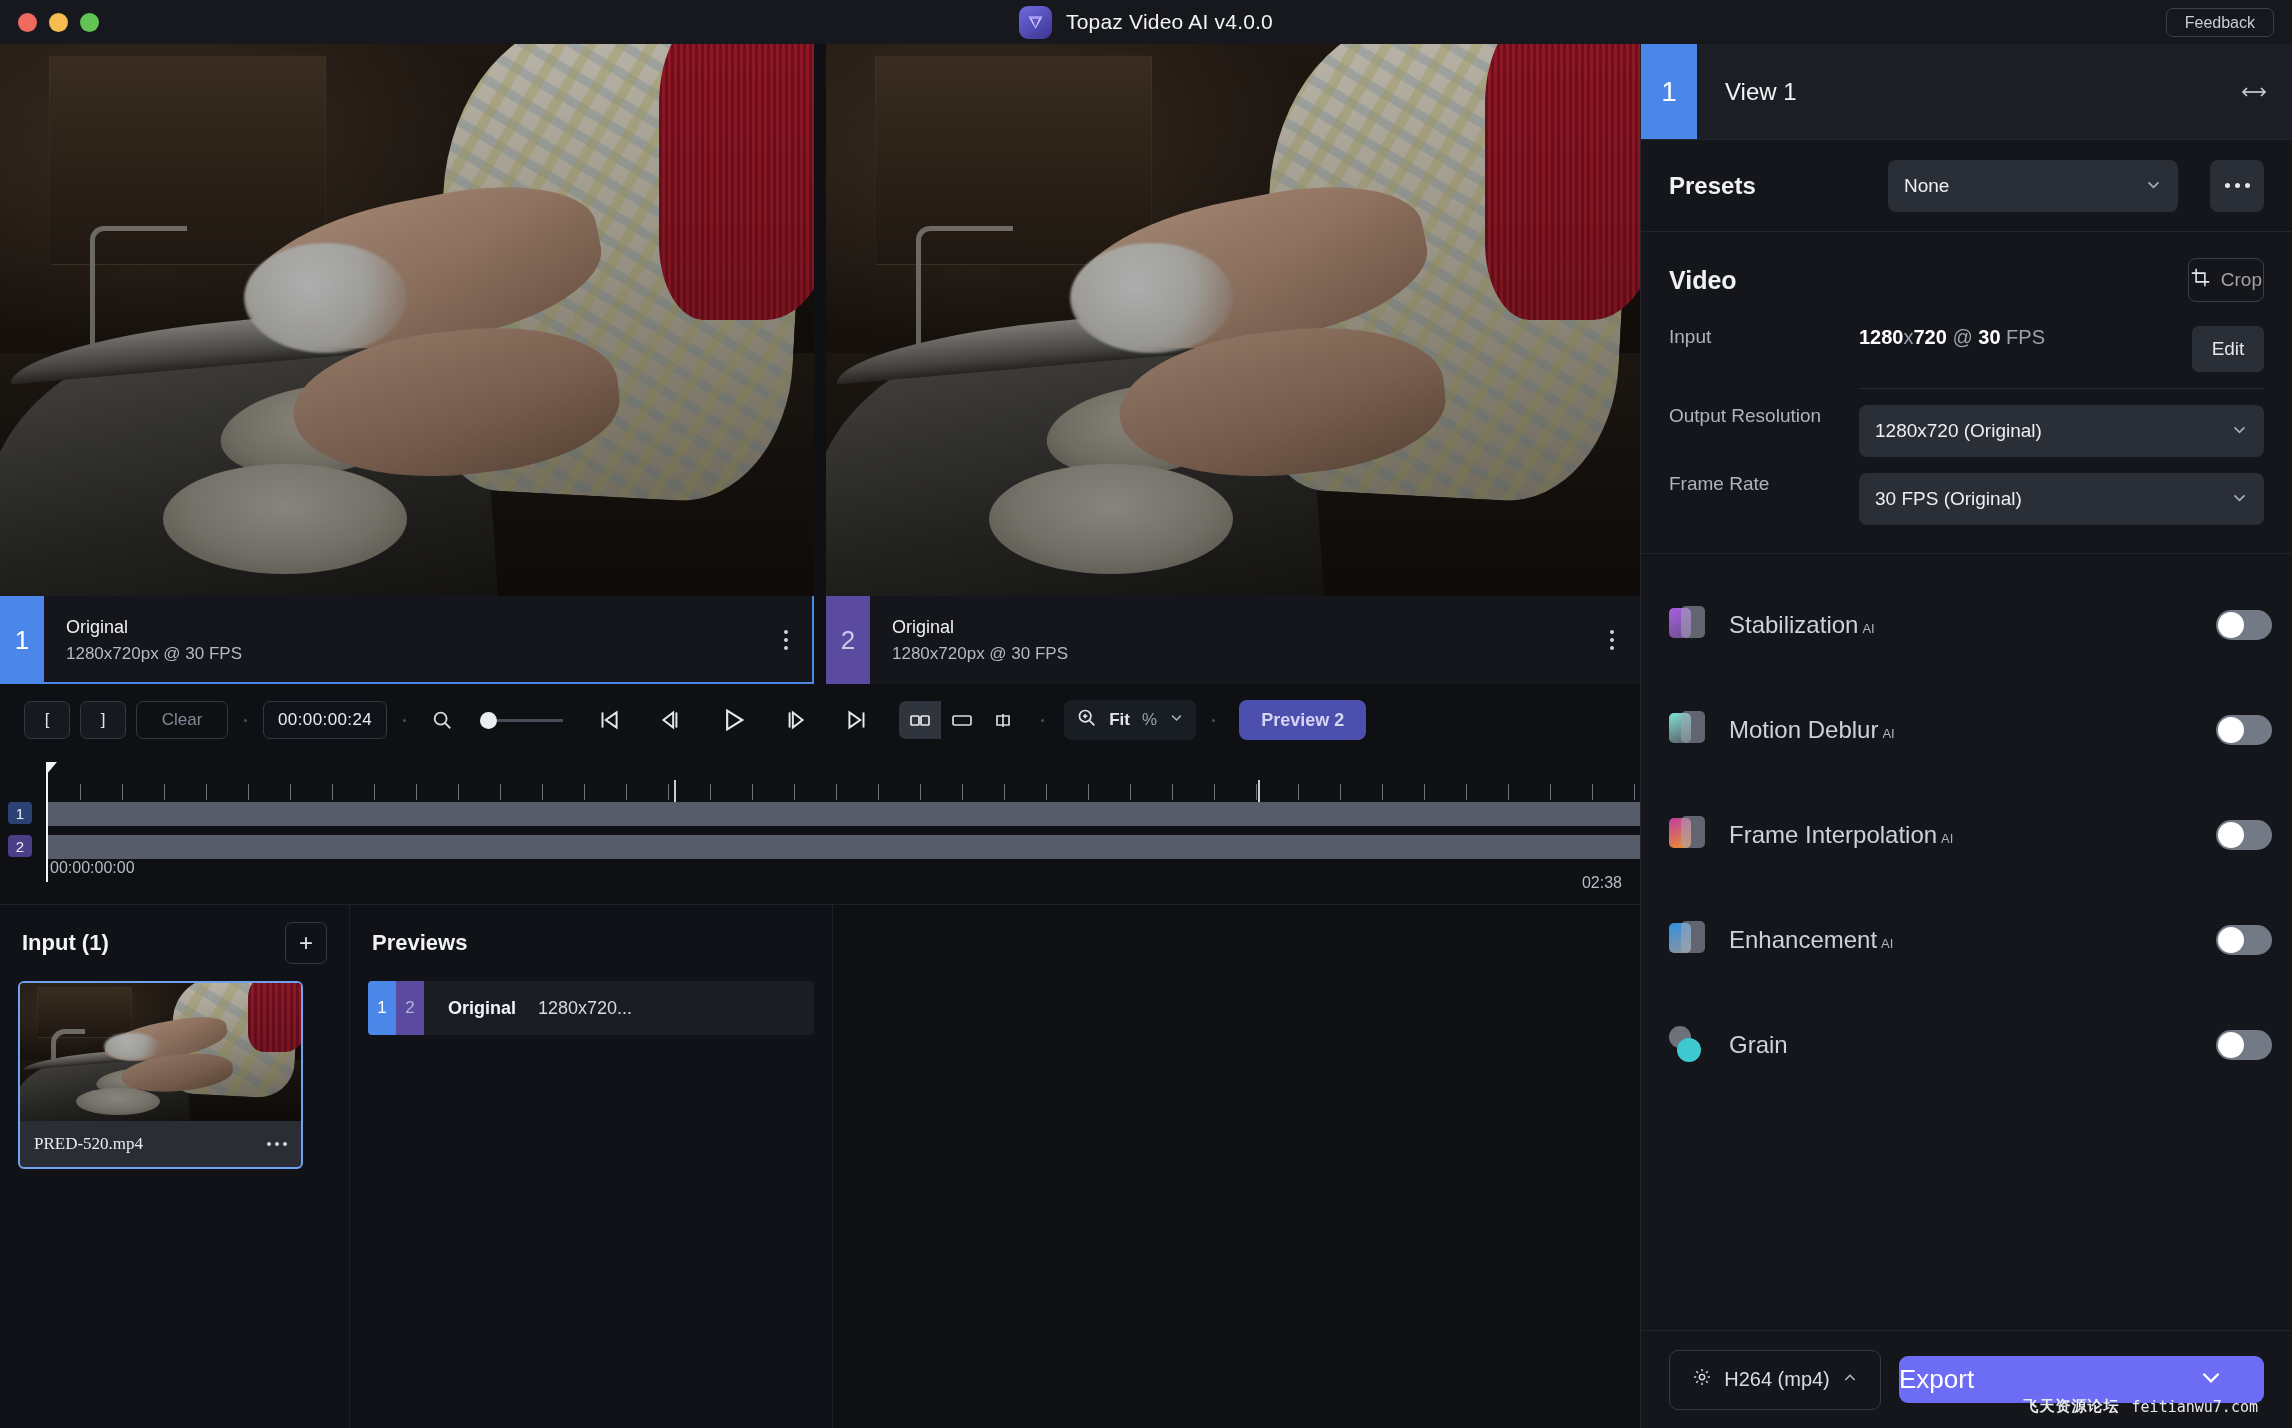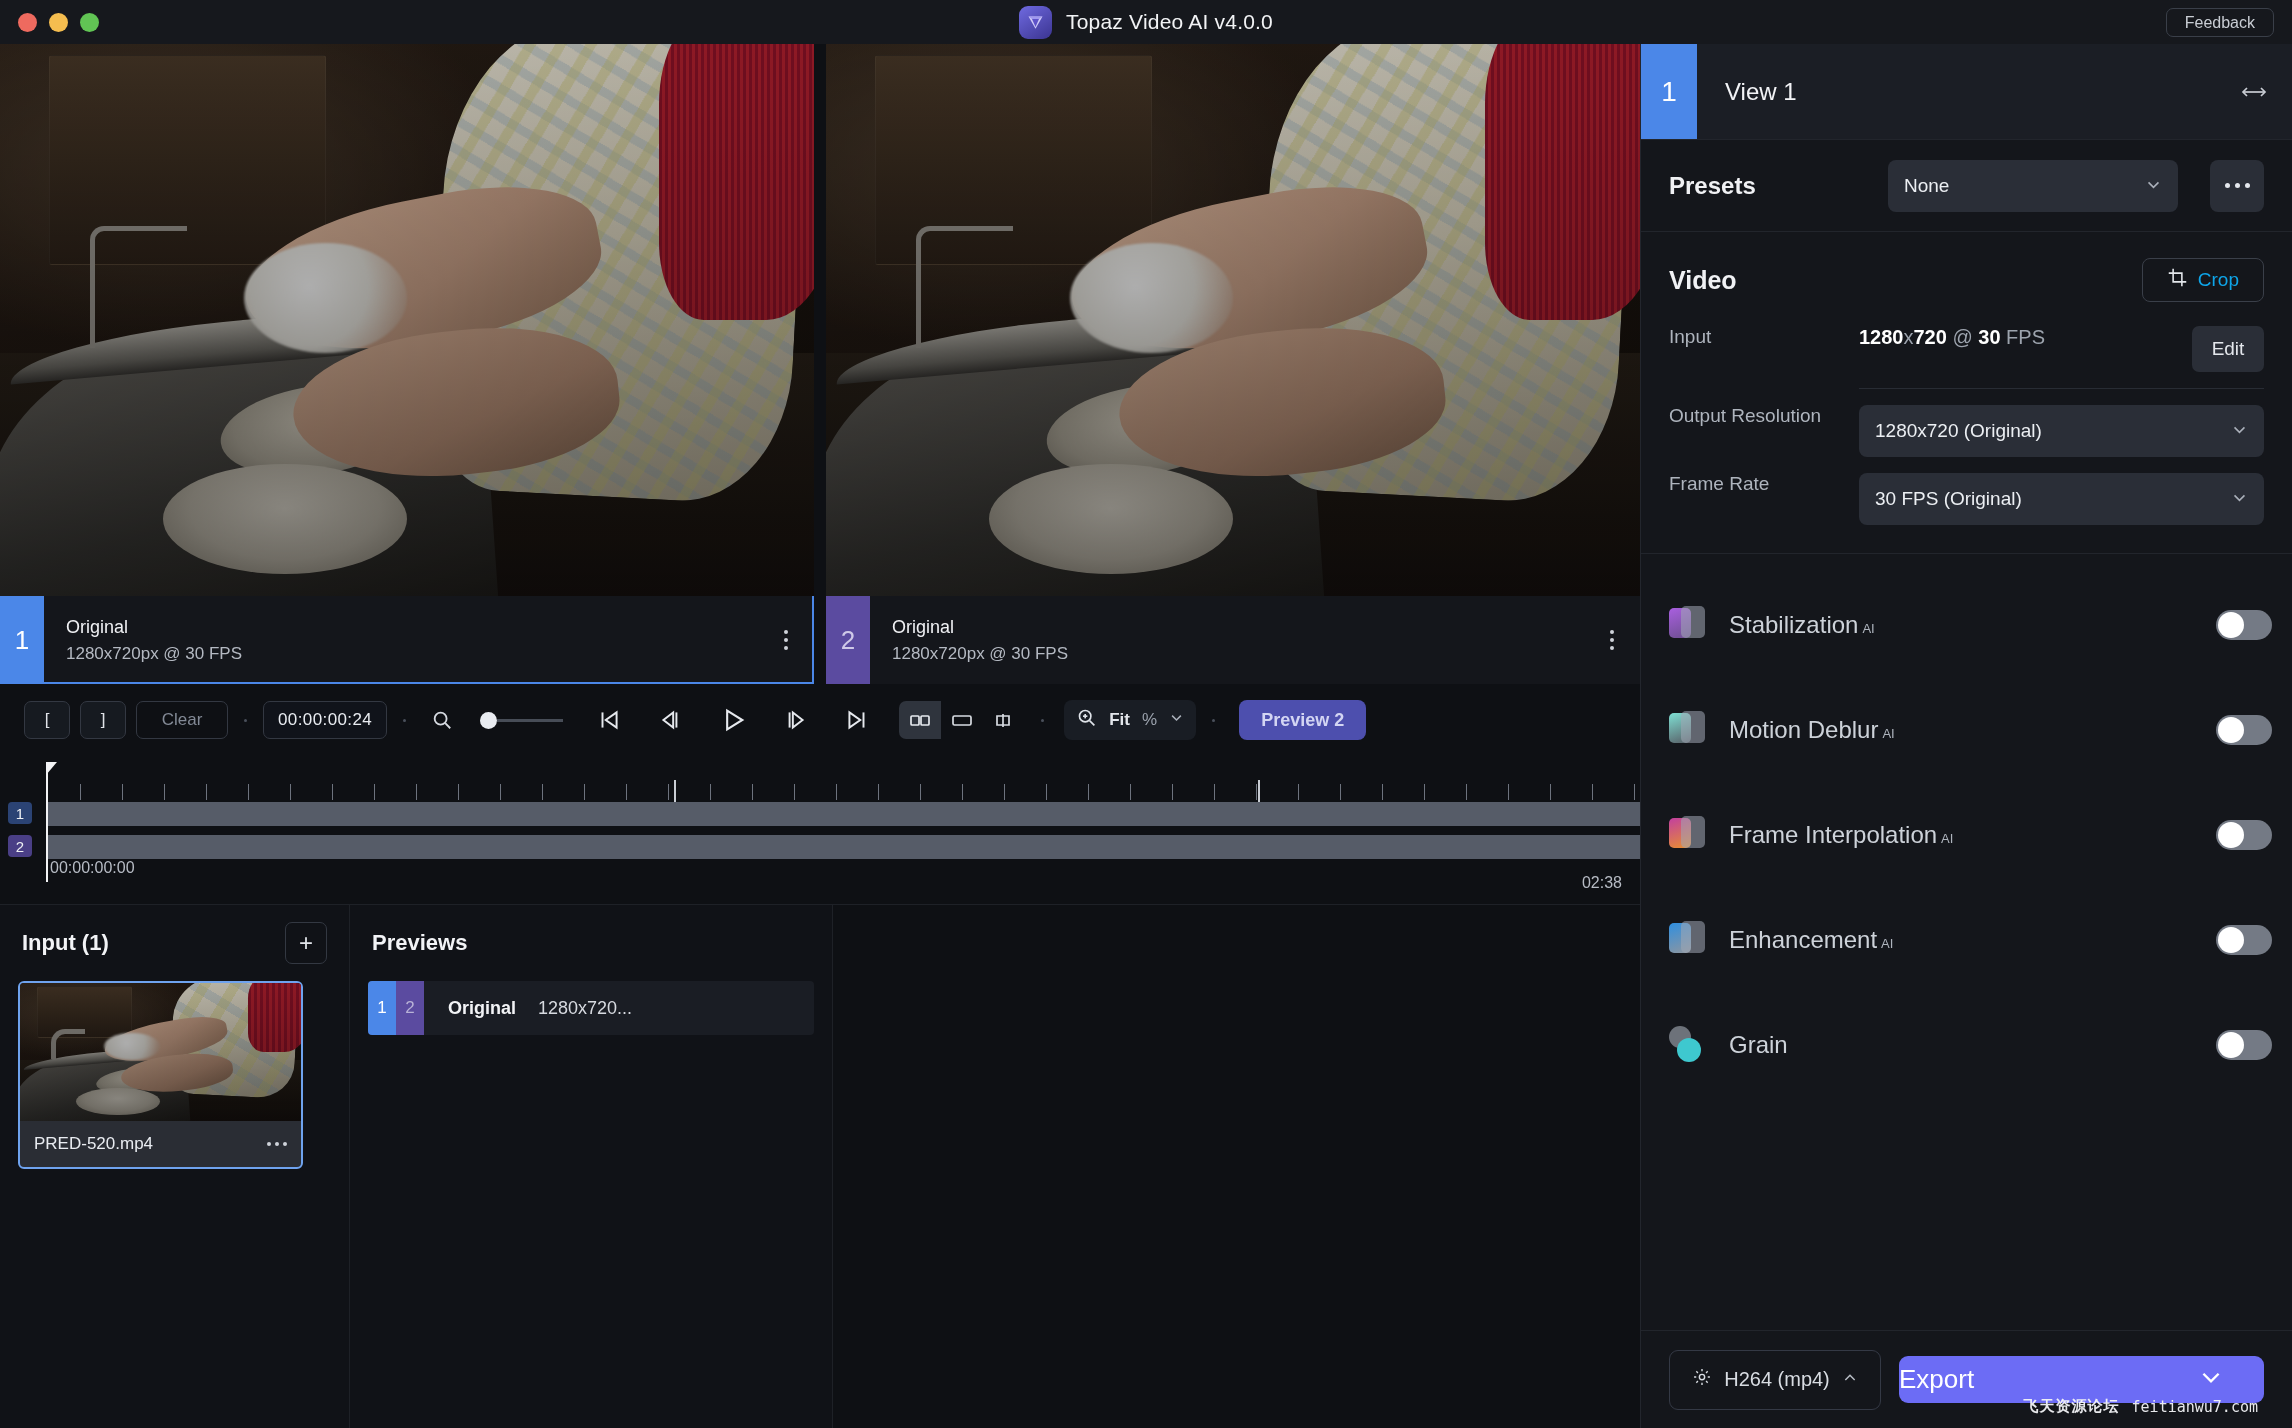--- a/index.html
+++ b/index.html
@@ -172,21 +172,21 @@
   .panel-head { height: 76px; flex: 0 0 76px; display: flex; align-items: center; justify-content: space-between; padding: 0 22px; }
   .panel-title { font-size: 22px; color: #f2f3f6; font-weight: bold; }
   .sqbtn { width: 42px; height: 42px; border: 1px solid #333842; border-radius: 7px; background: transparent;
     color: #e2e5ea; display: flex; align-items: center; justify-content: center; font-size: 24px; }
   .sqbtn.sm { width: 38px; height: 50px; font-size: 12px; flex-direction: column; gap: 4px; }
 
   .thumbcard { width: 285px; margin: 0 0 0 18px; border: 2px solid #6fa3ef; border-radius: 6px;
     background: #2a2d34; overflow: hidden; }
   .thumbimg { width: 100%; height: 138px; position: relative; overflow: hidden; }
   .thumbfoot { height: 46px; display: flex; align-items: center; justify-content: space-between; padding: 0 14px; }
-  .thumbname { font-size: 17px; color: #e9ecf1; }
+  .thumbname { font-size: 17px; color: #e9ecf1; font-family: Liberation Serif, serif; }
   .dots3 { display: flex; gap: 4px; }
   .dots3 i { width: 4px; height: 4px; border-radius: 50%; background: #cfd3da; }
 
   .prevrow { margin: 0 18px; height: 54px; background: #1a1d24; border-radius: 4px;
     display: flex; align-items: stretch; overflow: hidden; }
   .prevnum { width: 28px; display: flex; align-items: center; justify-content: center; font-size: 17px; }
   .prevnum.p1 { background: #4b87e8; color: #fff; }
   .prevnum.p2 { background: #5b4ba0; color: #b8b2d6; }
   .prevtext { flex: 1; display: flex; align-items: center; gap: 22px; padding-left: 24px; }
   .prevtext .a { font-size: 18px; color: #f2f3f6; font-weight: bold; }
@@ -205,22 +205,22 @@
     justify-content: space-between; padding: 0 16px; color: #eceff3; font-size: 19px; }
   .sel-box .chev { color: #aab0ba; font-size: 15px; margin-left: 14px; }
   .preset-sel { width: 290px; }
   .dotsbtn { width: 54px; height: 52px; border-radius: 8px; background: #2a2e37;
     display: flex; align-items: center; justify-content: center; gap: 5px; }
   .dotsbtn i { width: 5px; height: 5px; border-radius: 50%; background: #e4e7ec; }
 
   .video-sec { padding: 26px 28px 28px 28px; border-bottom: 1px solid #22252c; }
   .vsec-head { display: flex; align-items: center; justify-content: space-between; margin-bottom: 24px; }
   .vsec-title { font-size: 25px; color: #f0f1f4; font-weight: bold; }
-  .crop-btn { height: 44px; padding: 0 24px; border: 1px solid #3a3f49; border-radius: 8px; background: transparent;
-    color: #0ea5e9; font-size: 19px; display: flex; align-items: center; gap: 10px; }
+  .crop-btn { height: 44px; padding: 0 1px; border: 1px solid #3a3f49; border-radius: 8px; background: transparent;
+    color: #a3a3a3; font-size: 19px; display: flex; align-items: center; gap: 10px; }
   .row { display: flex; margin-bottom: 16px; }
   .row-label { width: 190px; flex: 0 0 190px; font-size: 19px; color: #aeb4bd; }
   .inp-val { flex: 1; font-size: 20px; color: #e9ecf1; }
   .inp-val b { color: #fff; }
   .inp-val .dim { color: #9ca3ad; }
   .edit-btn { width: 72px; height: 46px; border-radius: 7px; background: #2a2e37; color: #e4e7ec;
     font-size: 19px; display: flex; align-items: center; justify-content: center; }
   .wide-sel { flex: 1; }
   .divider-line { height: 1px; background: #282c34; margin: 4px 0 16px 190px; }
 

